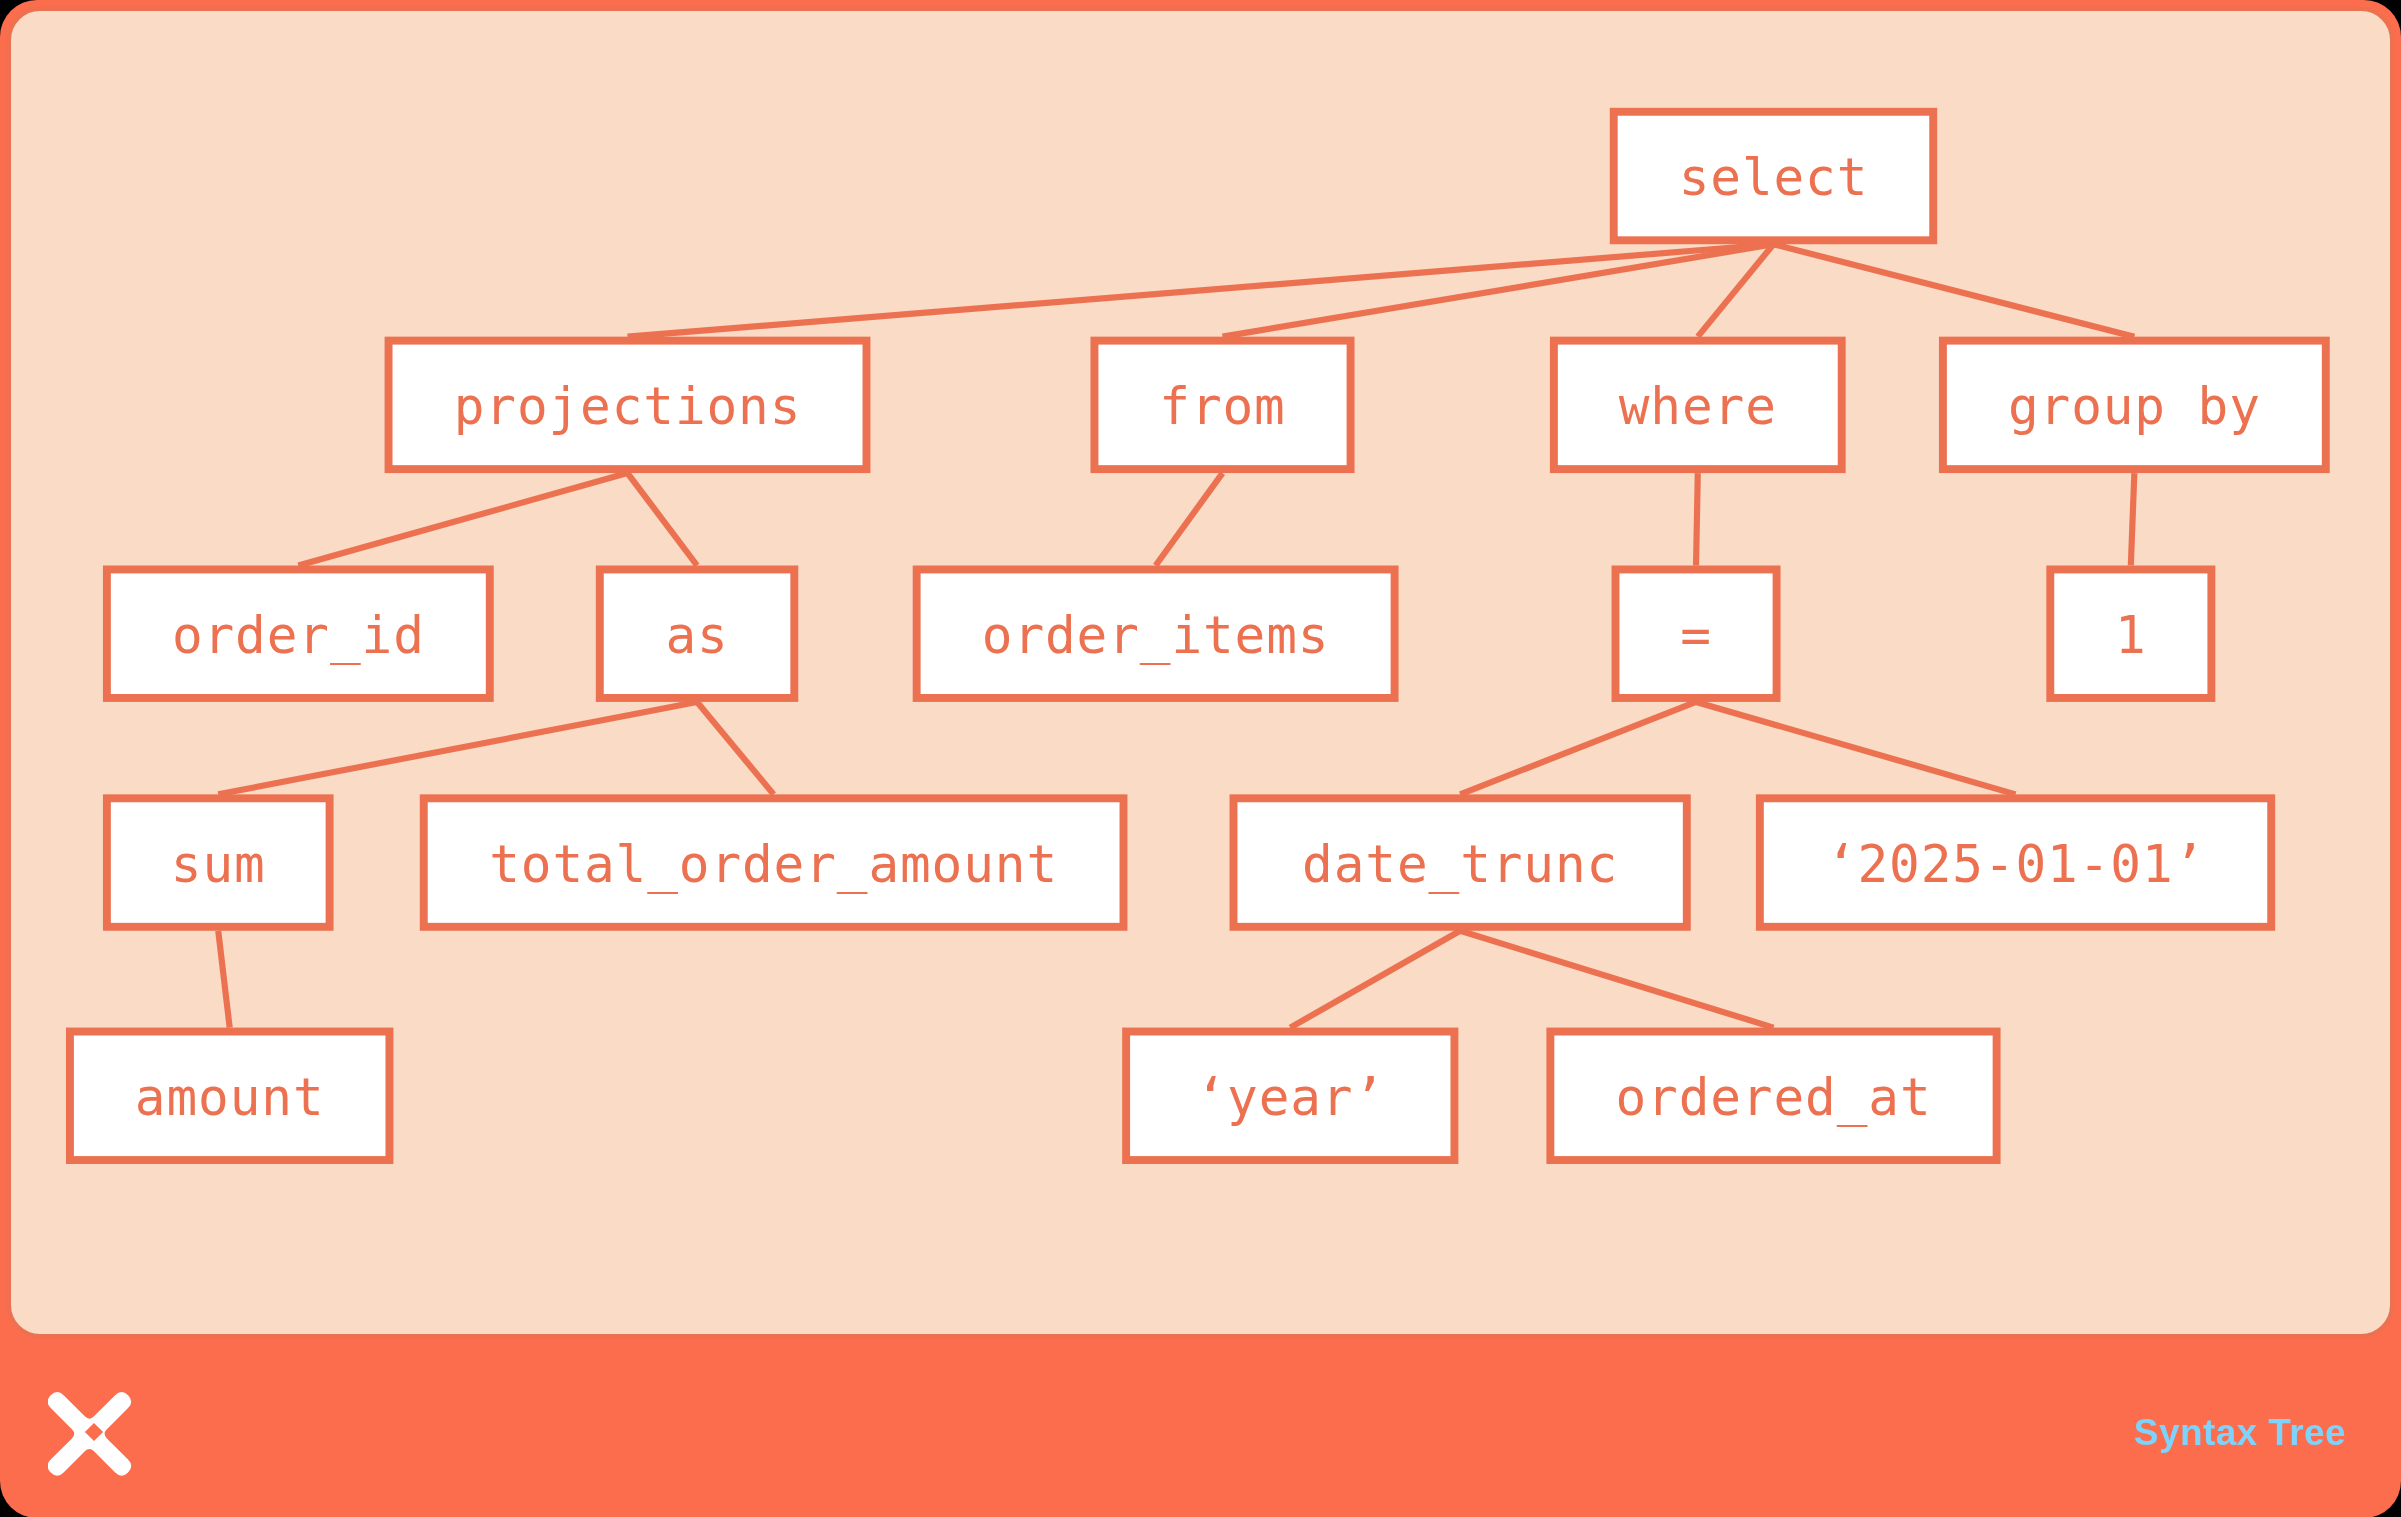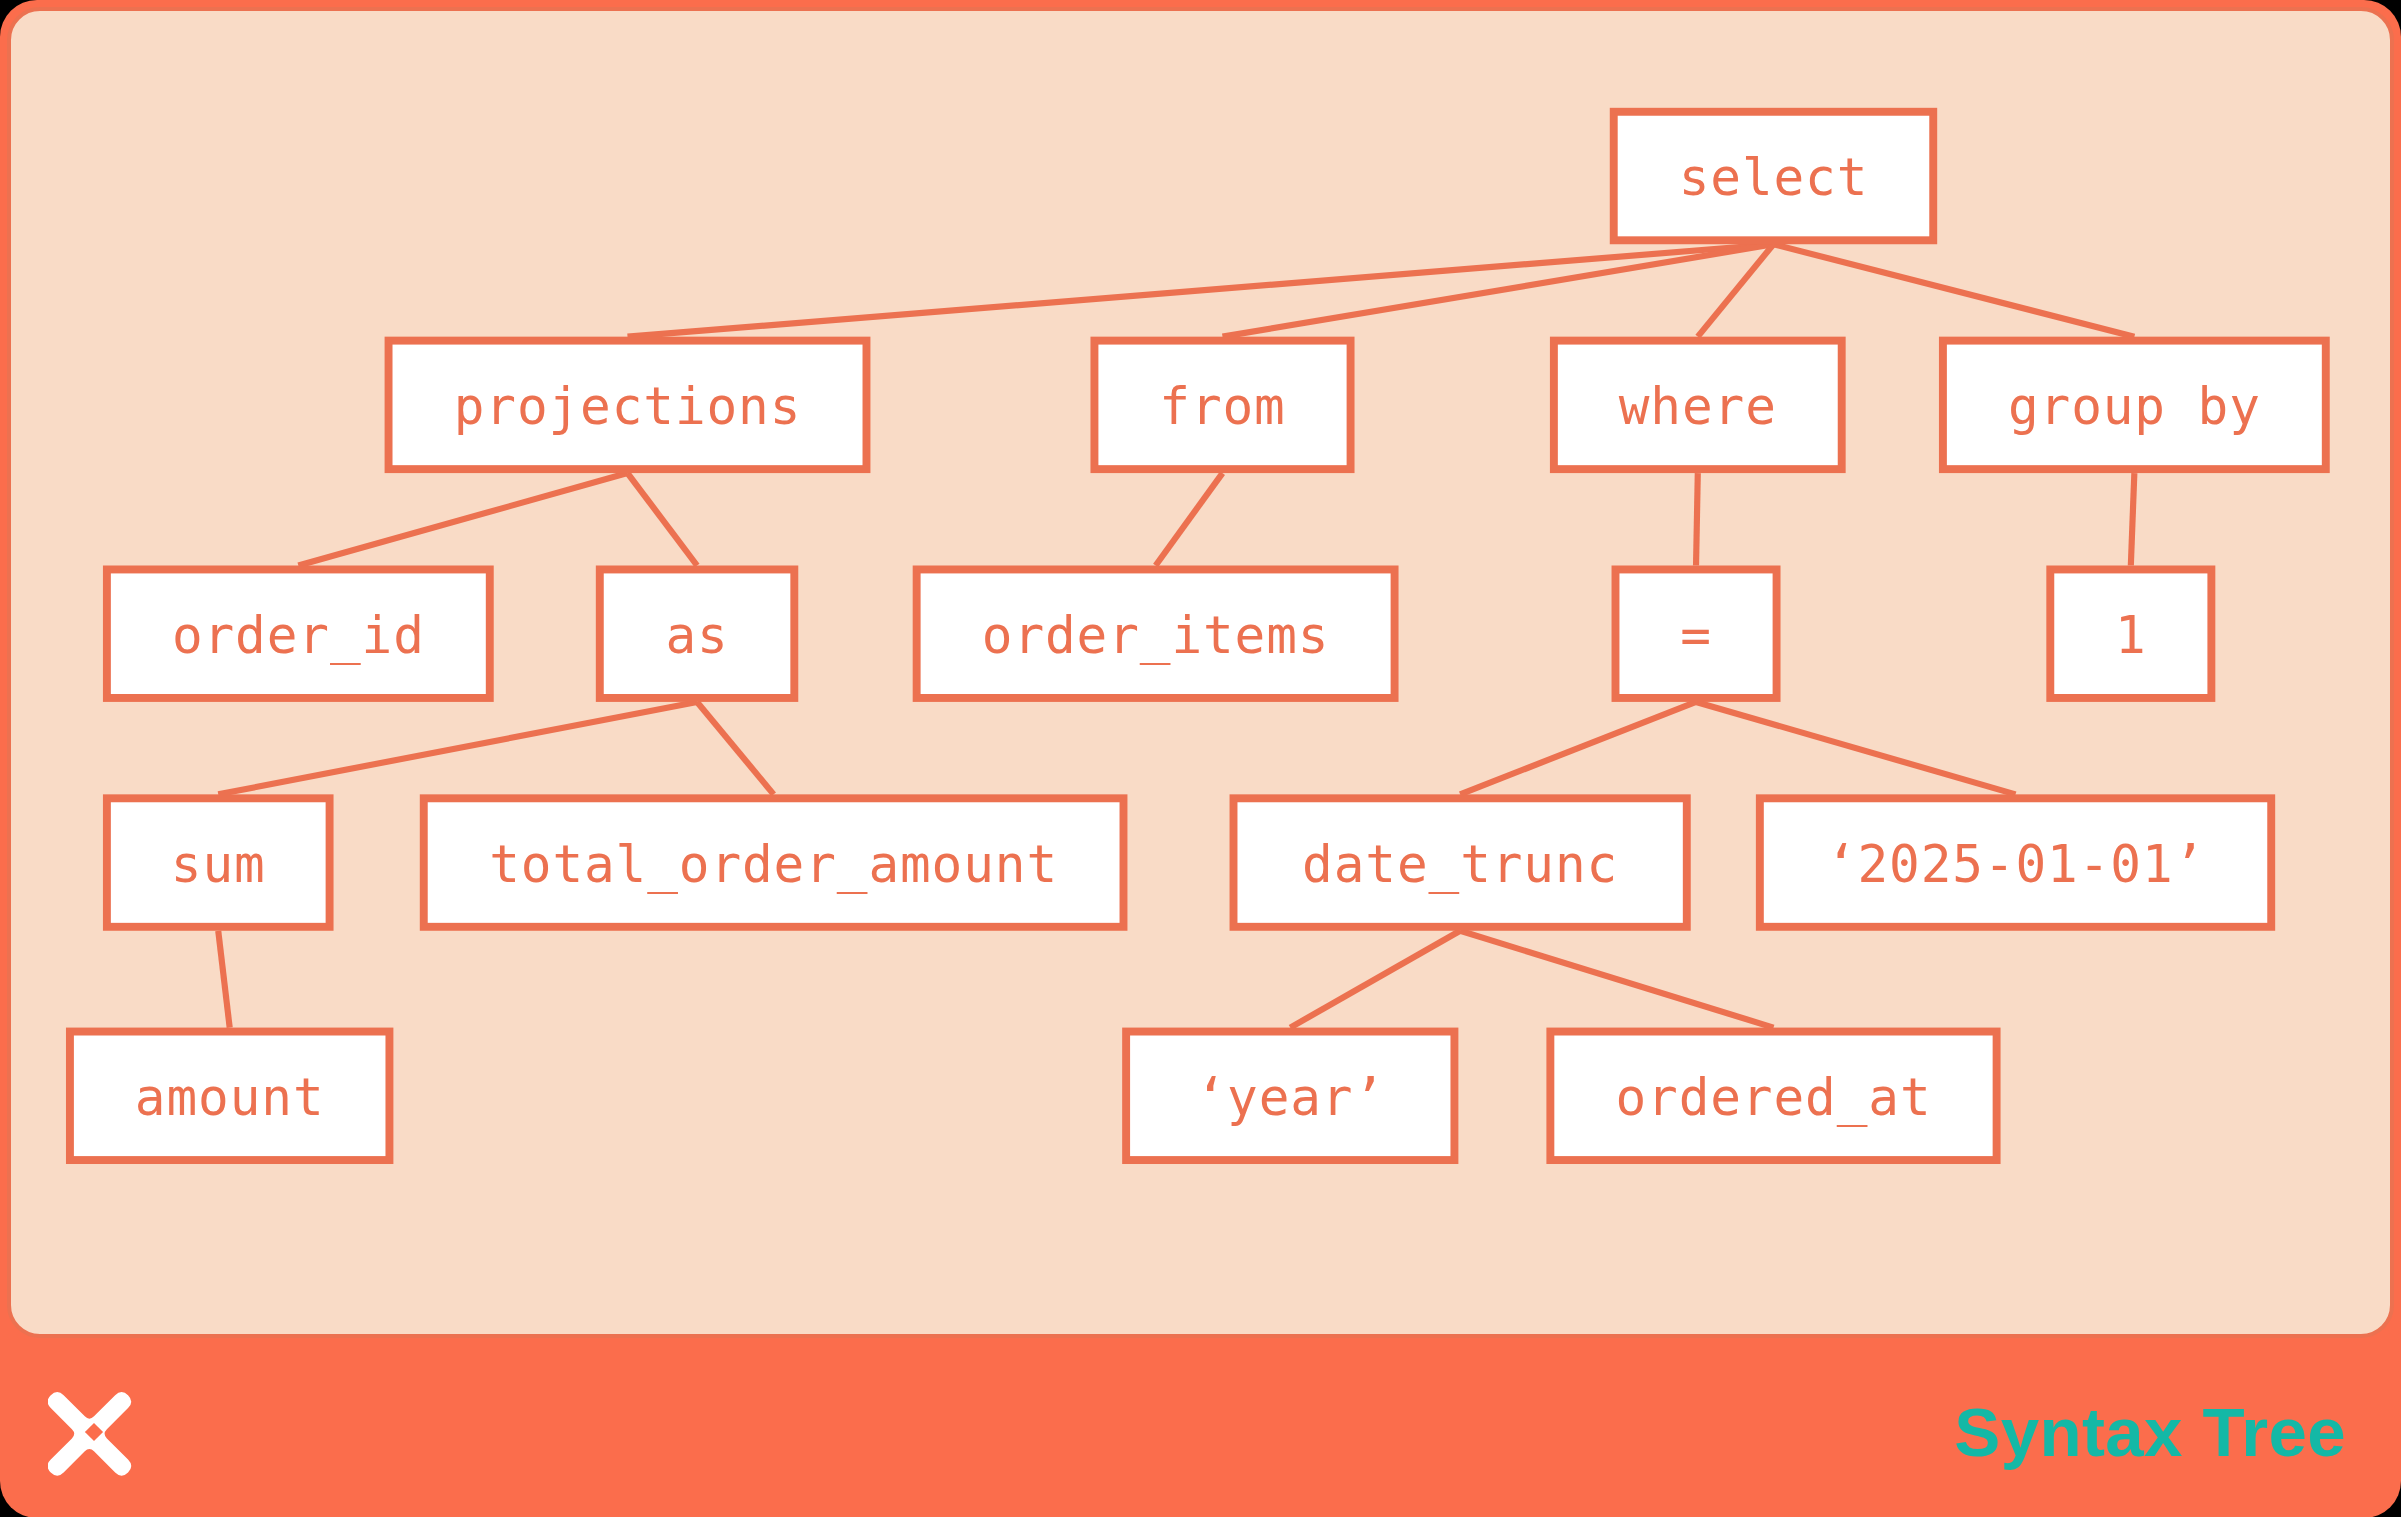--- a/index.html
+++ b/index.html
@@ -66,23 +66,23 @@
     position: absolute;
     left: 48px;
     top: 1386px;
     width: 92px;
     height: 92px;
   }
   #footer-title {
     position: absolute;
     right: 55px;
     top: 1389px;
-    color: #14b8a6;
+    color: #7dd3fc;
     font-family: "Liberation Sans", sans-serif;
-    font-size: 69px;
+    font-size: 37px;
     font-weight: bold;
     letter-spacing: 0.4px;
     line-height: 88px;
     white-space: nowrap;
   }
 </style>
 </head>
 <body>
 
 <div id="page">

